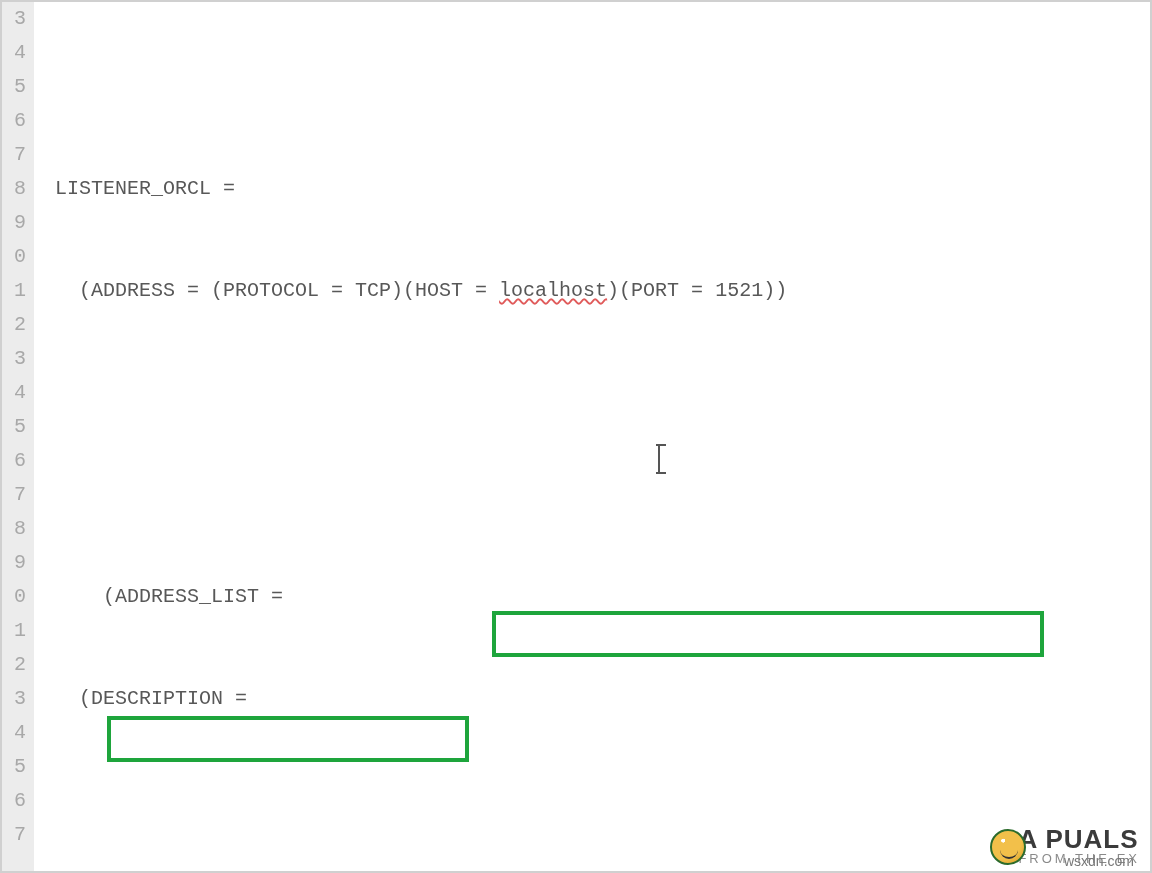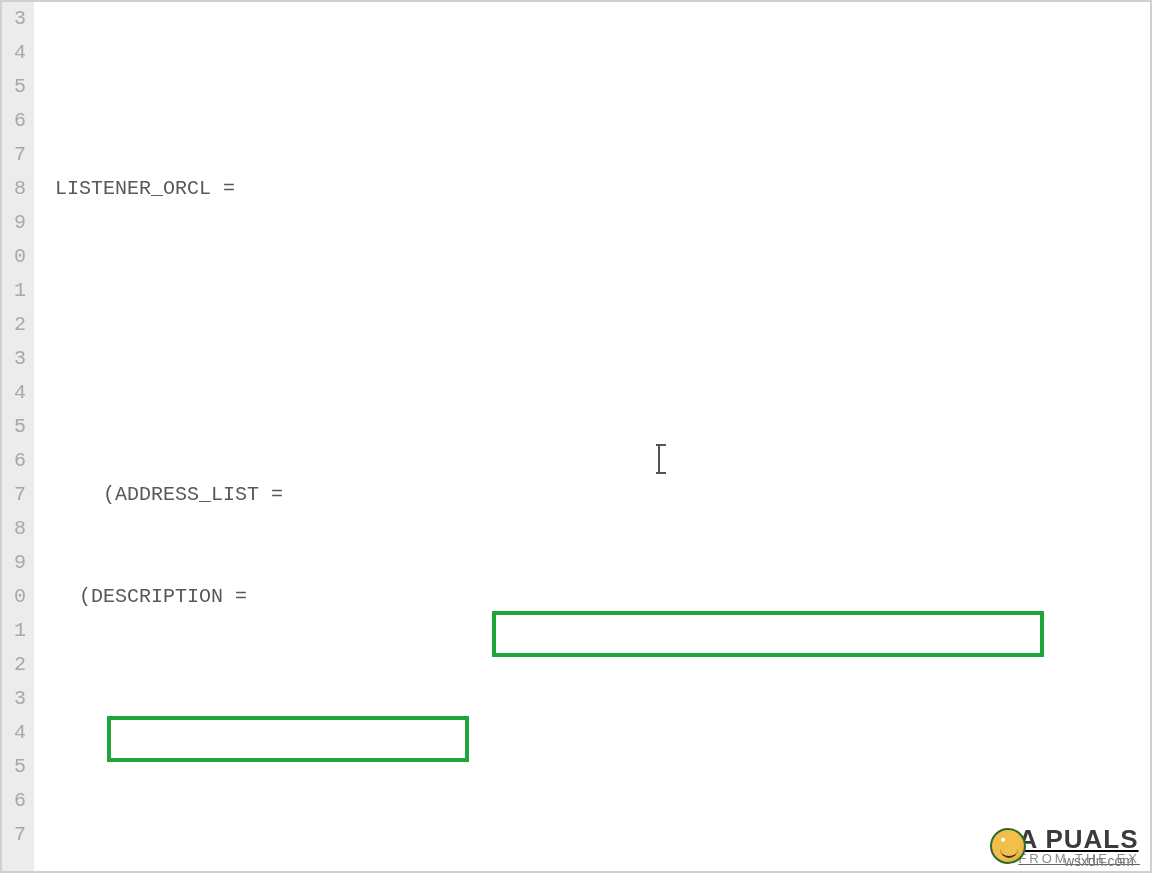--- a/index.html
+++ b/index.html
@@ -73,24 +73,23 @@
       height: 2px;
       background: #555;
     }
     .caret::before { top: -2px; }
     .caret::after { bottom: -2px; }
     .watermark {
       position: absolute;
       right: 10px;
       bottom: 6px;
       display: flex;
-      align-items: center;
+      align-items: flex-end;
       pointer-events: none;
       z-index: 10;
-      text-decoration: underline;
     }
     .watermark .logo-icon {
       width: 36px;
       height: 36px;
       border-radius: 50%;
       background: radial-gradient(circle at 35% 30%, #fff 6%, #f2c04a 7% 60%, #d49a1e 100%);
       border: 2px solid #2c6b2c;
       position: relative;
       margin-right: -8px;
       z-index: 2;
@@ -154,20 +153,21 @@
     <div class="gutter-line">3</div>
     <div class="gutter-line">4</div>
     <div class="gutter-line">5</div>
     <div class="gutter-line">6</div>
     <div class="gutter-line">7</div>
   </div>
 
   <div class="code">
     <div class="code-line"><span></span></div>
     <div class="code-line"><span>LISTENER_ORCL =</span></div>
+    <div class="code-line"><span>  (ADDRESS = (PROTOCOL = TCP)(HOST = </span><span class="squiggle">localhost</span><span>)(PORT = 1521))</span></div>
     <div class="code-line"><span></span></div>
     <div class="code-line"><span></span></div>
     <div class="code-line"><span>    (ADDRESS_LIST =</span></div>
     <div class="code-line"><span>  (DESCRIPTION =</span></div>
     
     
     
     
     
     

